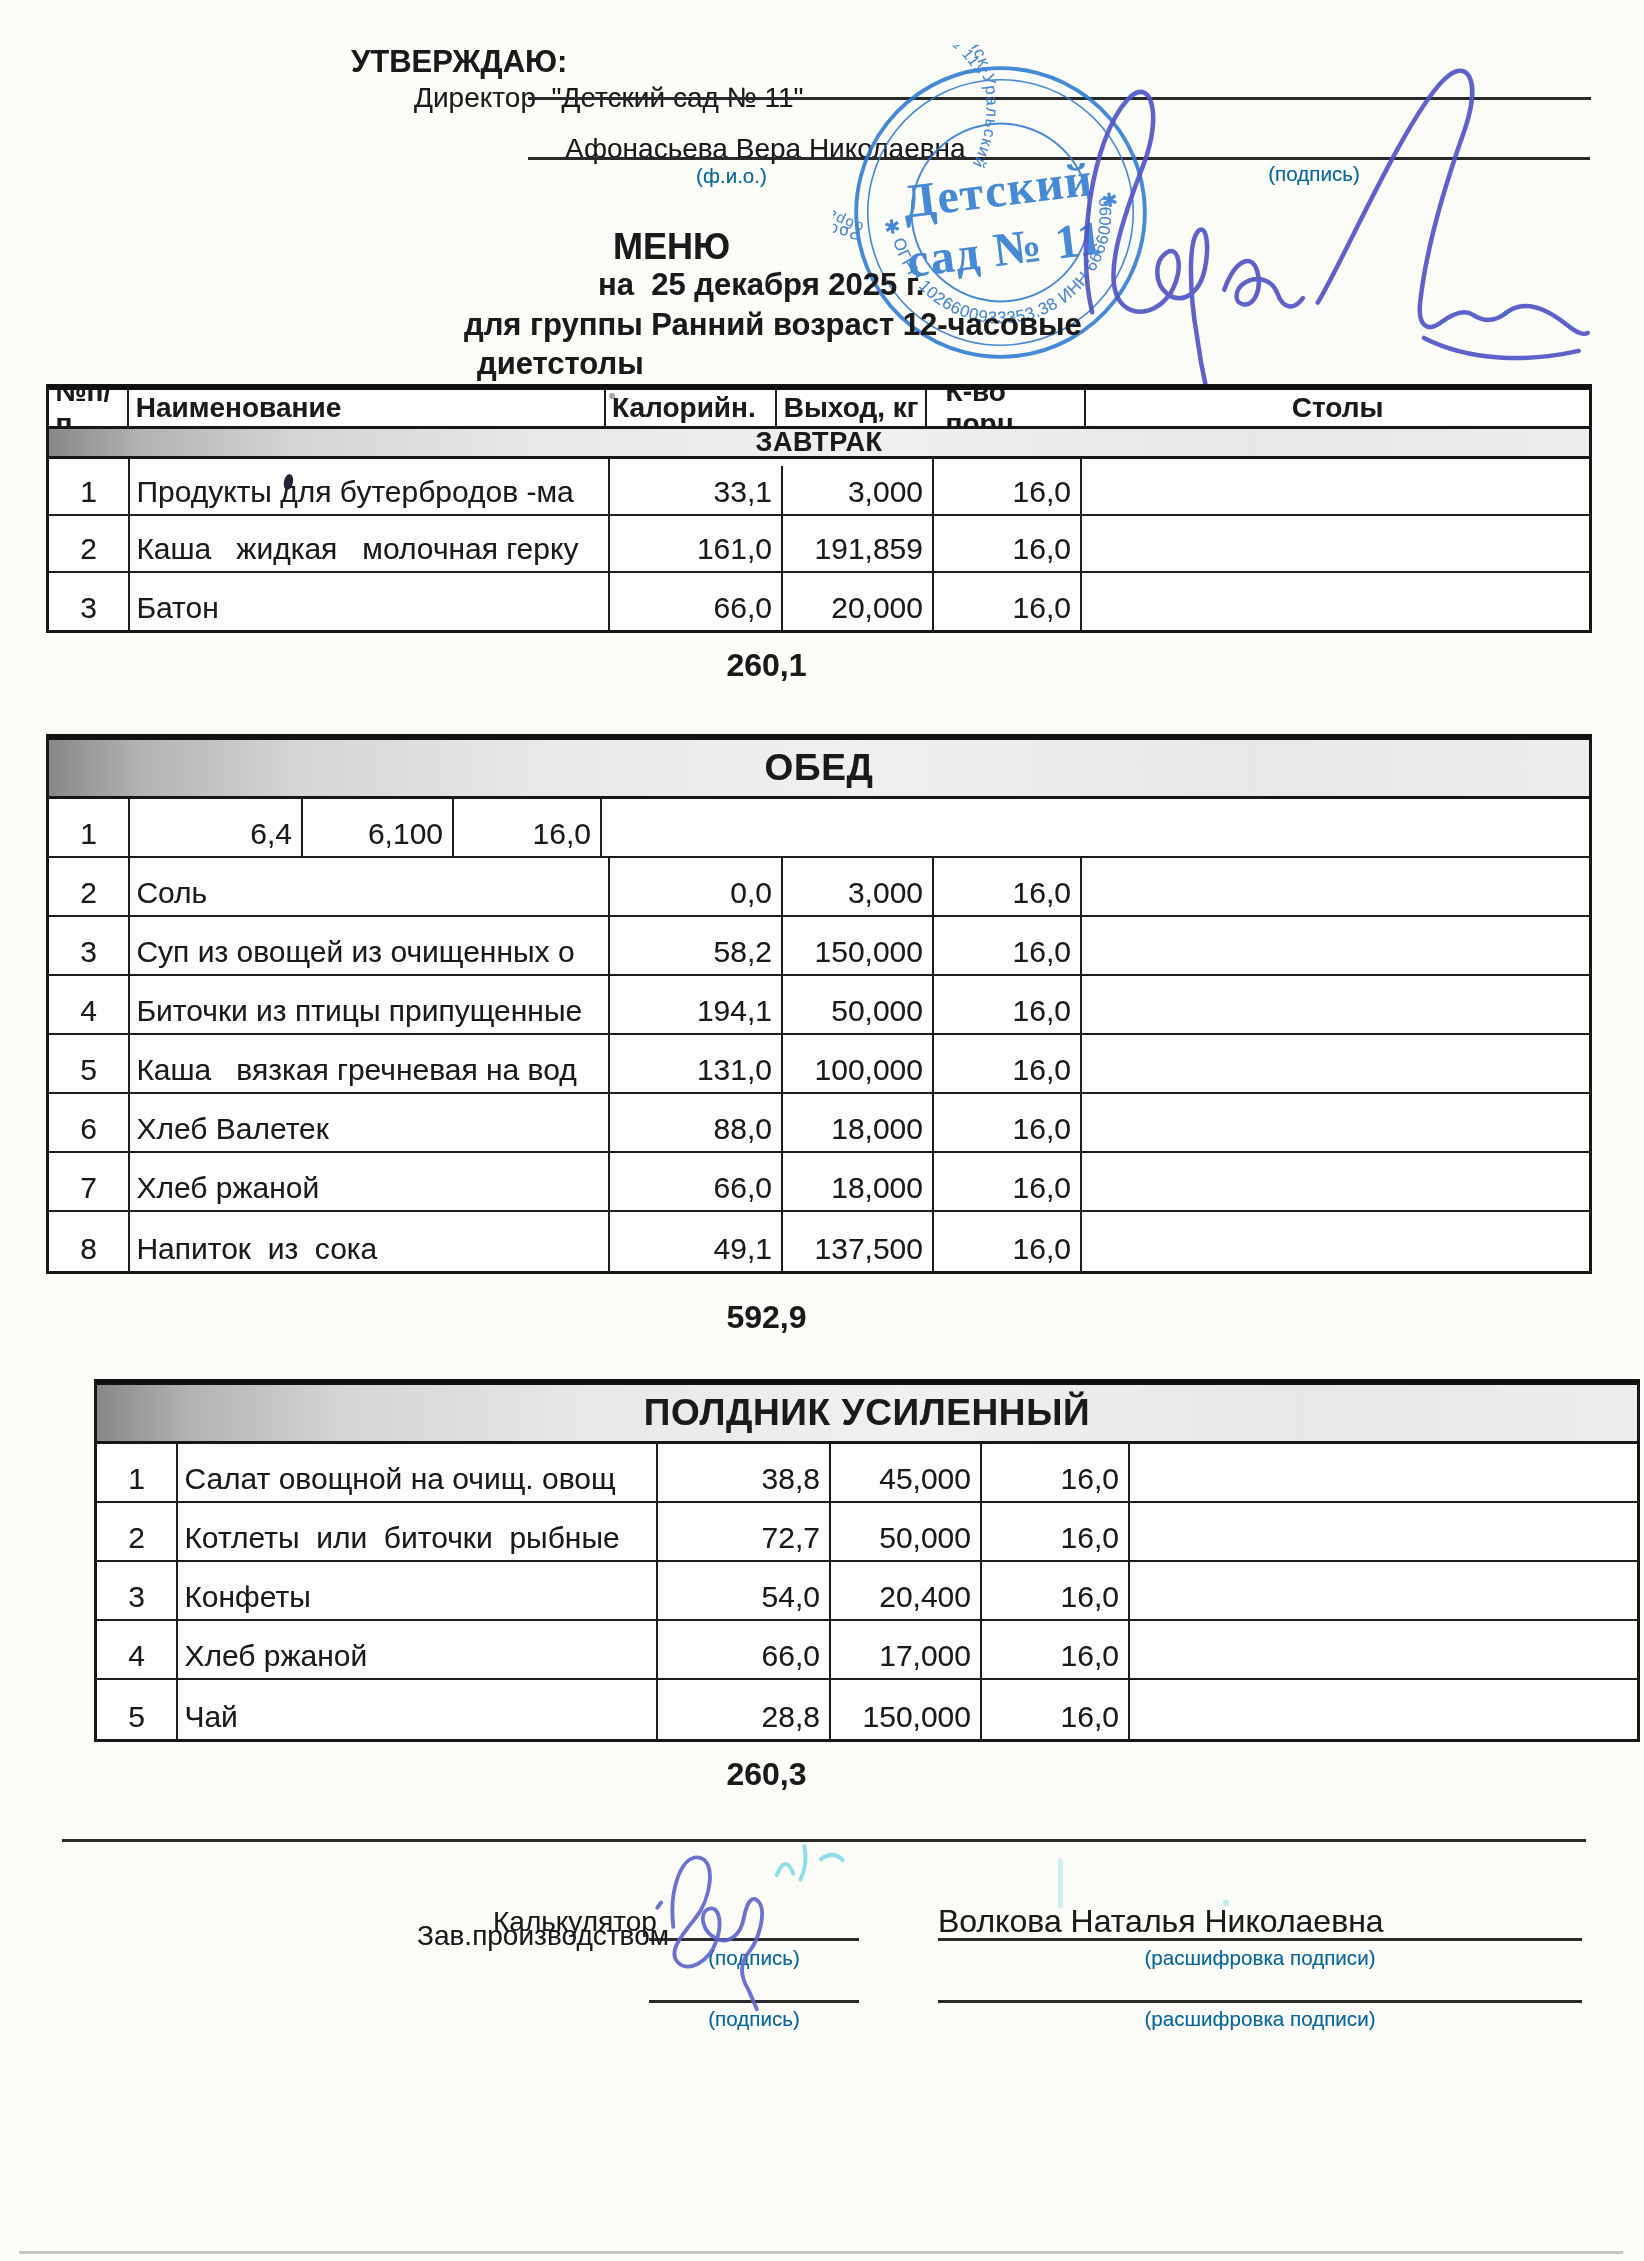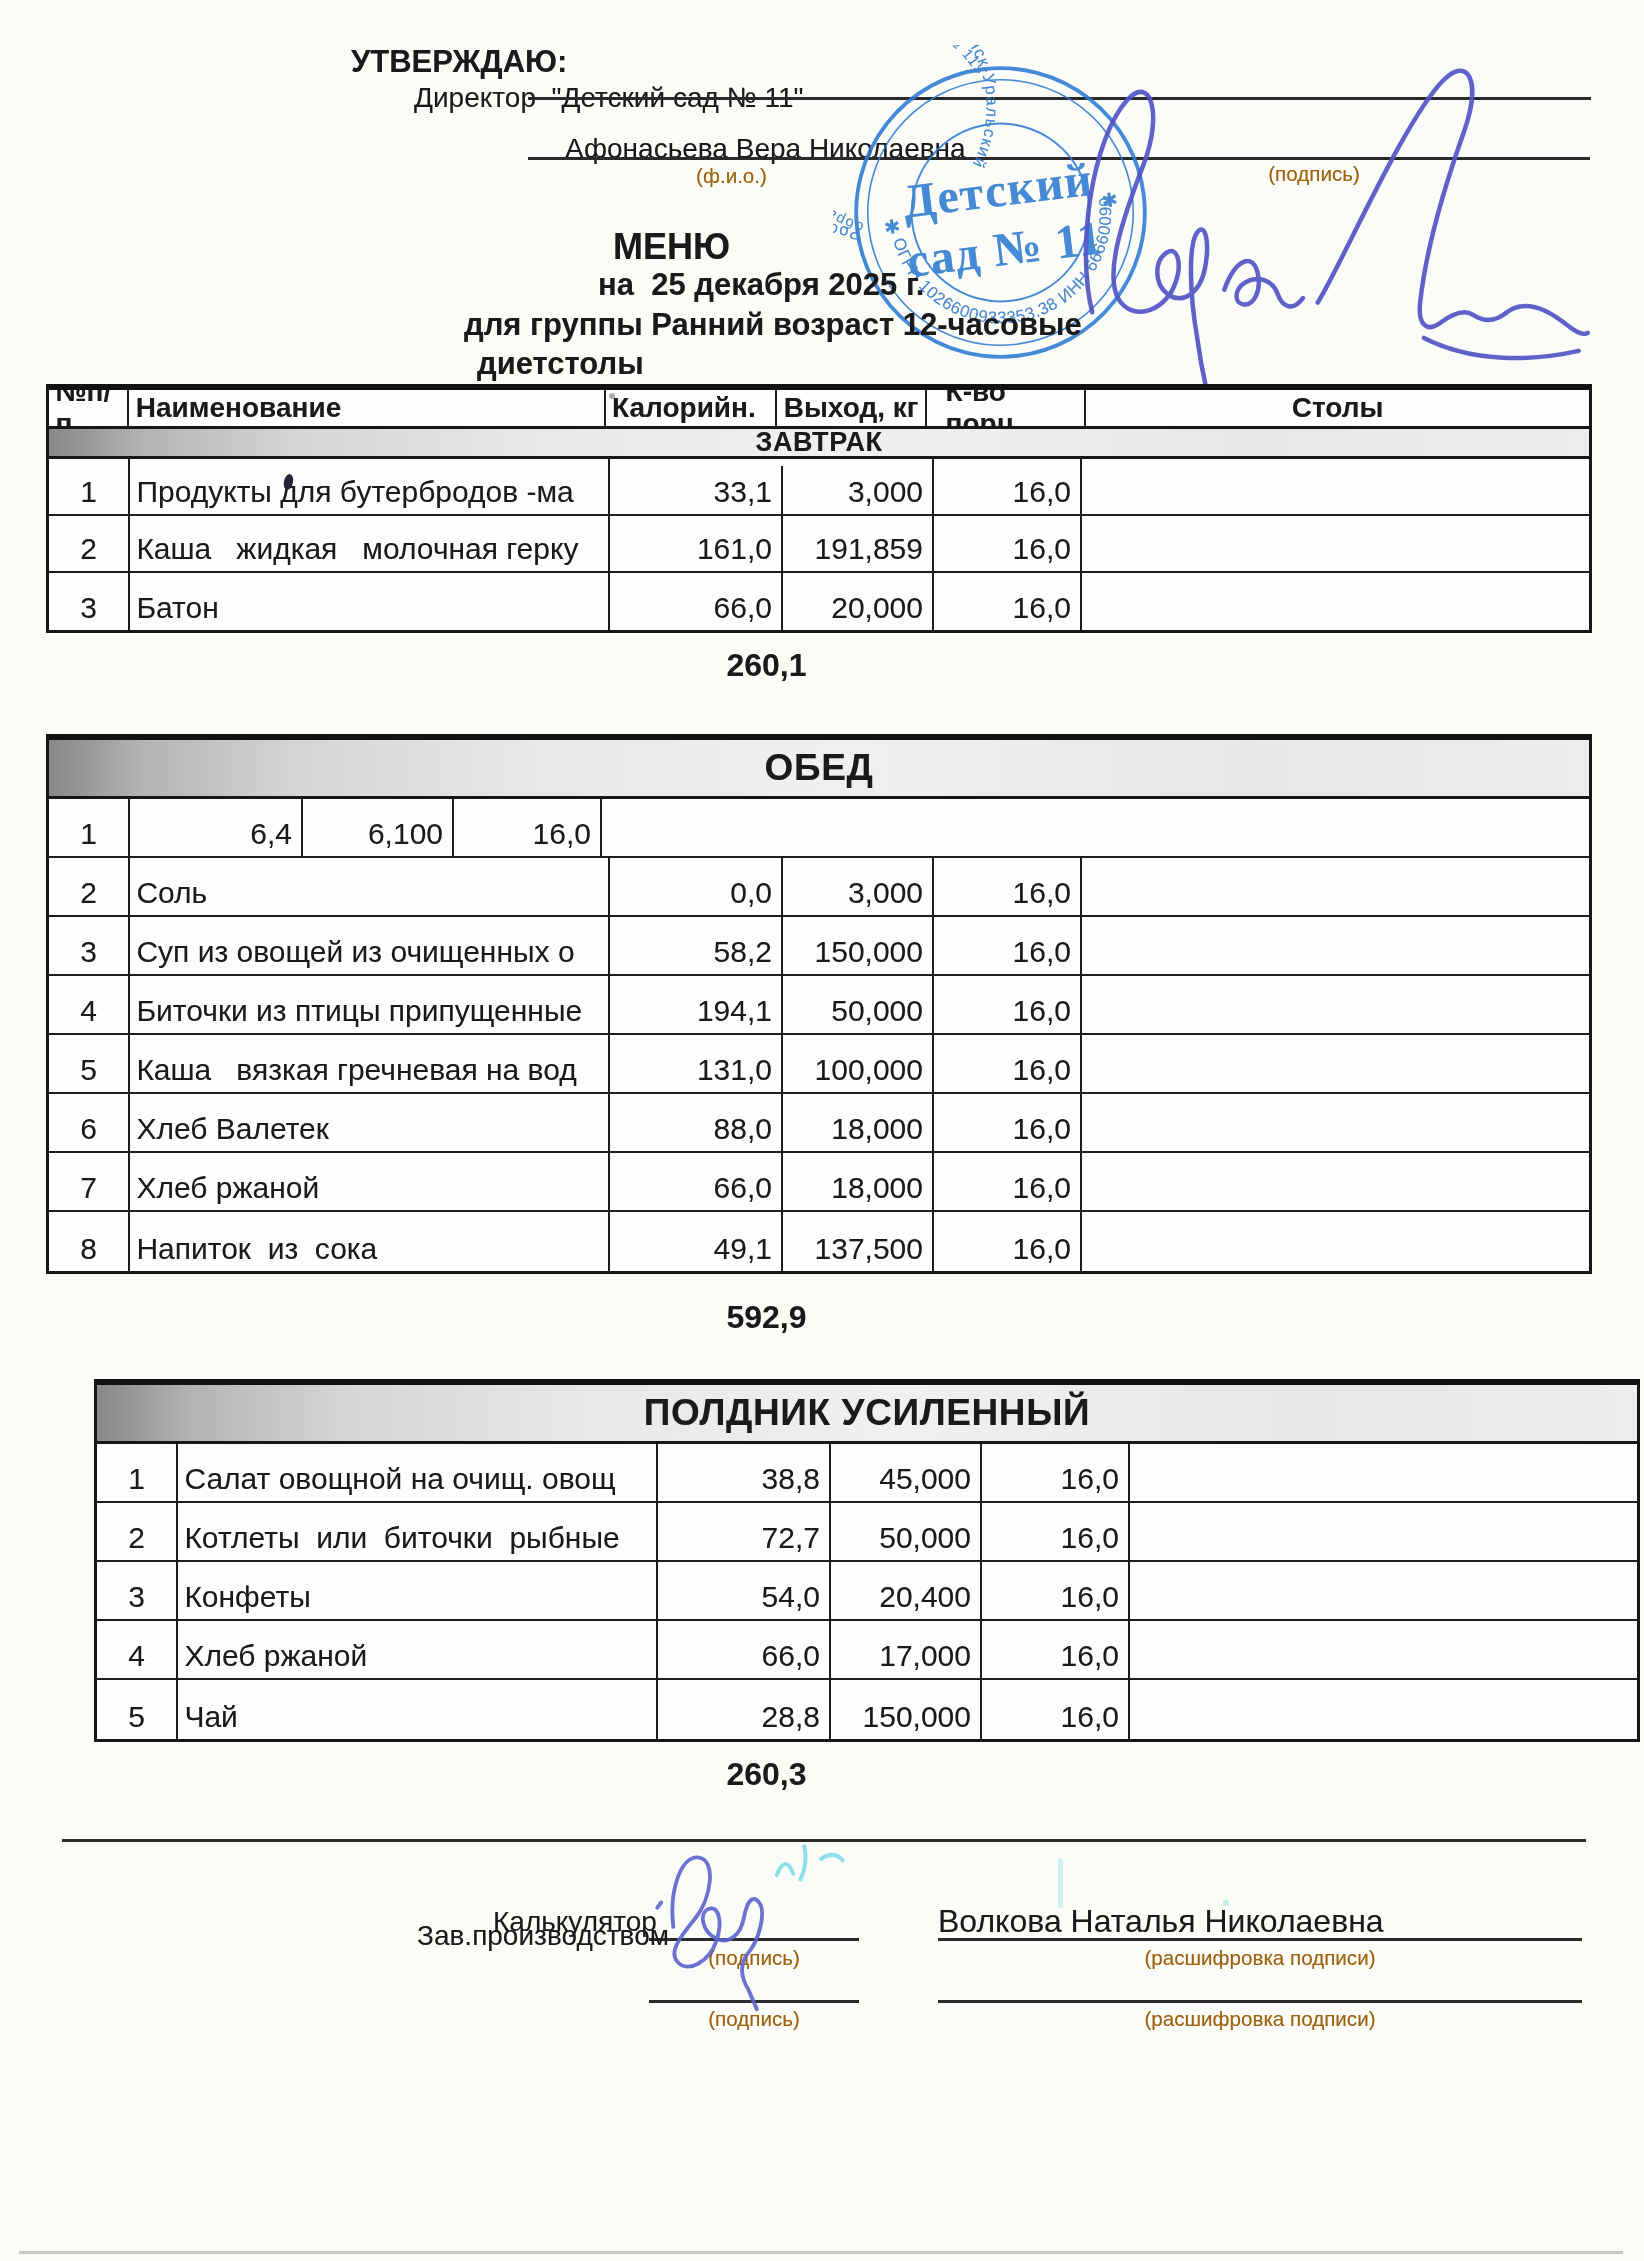--- a/index.html
+++ b/index.html
@@ -5,21 +5,21 @@
   html,body{margin:0;padding:0;background:#e8e8e6;}
   .page{
     position:relative;width:1644px;height:2261px;margin:0 auto;
     background:#fbfbf8;overflow:hidden;
     font-family:"Liberation Sans",sans-serif;color:#1a1a1a;
   }
   .abs{position:absolute;}
   .txt{white-space:pre;line-height:1.12;}
   .b{font-weight:bold;}
   .hline{position:absolute;background:#2a2a2a;height:3.2px;}
-  .caption{font-size:20.6px;color:#a16207;text-align:center;}
+  .caption{font-size:20.6px;color:#0369a1;text-align:center;}
   
   .tbl{position:absolute;background:#fdfdfc;border:3.9px solid #171717;border-top:6.4px solid #121212;box-sizing:content-box;}
   .trow{display:flex;box-sizing:border-box;border-bottom:2.6px solid #1d1d1d;}
   .trow.last{border-bottom:none;}
   .cell{box-sizing:border-box;border-right:2.6px solid #1d1d1d;display:flex;overflow:hidden;}
   .cell.lastc{border-right:none;}
   .hrow{border-bottom:3.2px solid #171717;}
   .hrow .cell{align-items:center;font-weight:bold;font-size:28px;}
   .band{display:flex;align-items:center;justify-content:center;border-bottom:3.2px solid #171717;
         background:linear-gradient(90deg,#878787 0%,#b3b3b3 6%,#d5d5d5 16%,#e8e8e8 32%,#f0f0f0 52%,#e7e7e7 78%,#ededed 100%);

